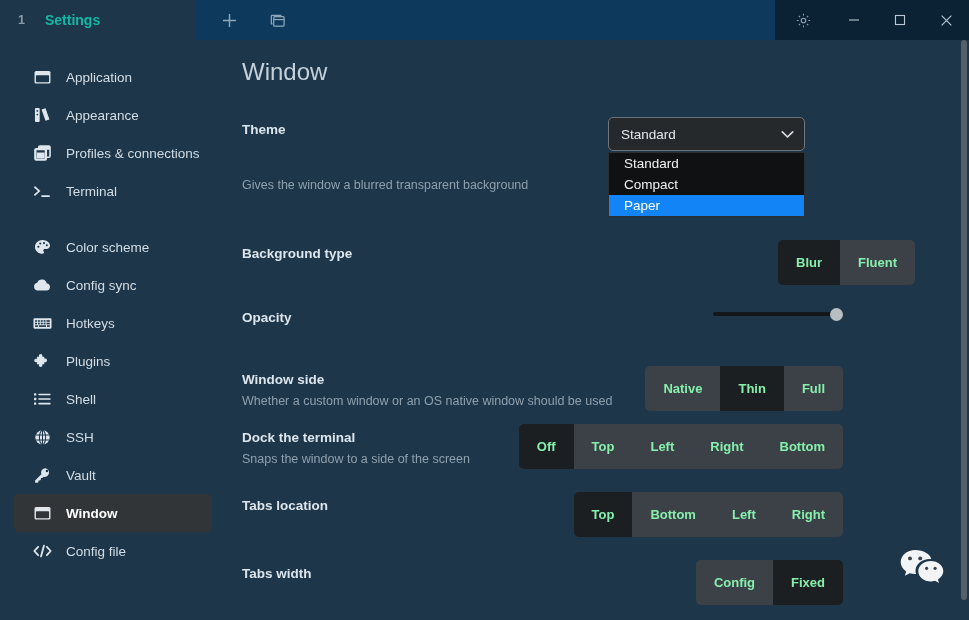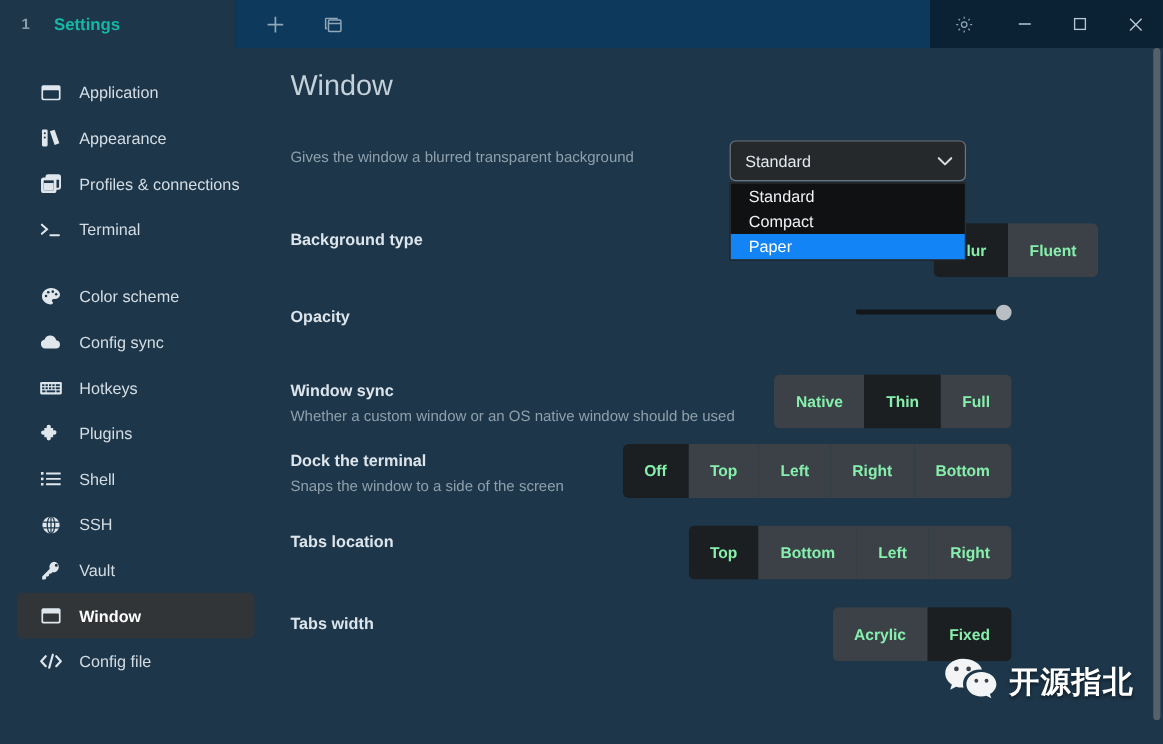--- a/index.html
+++ b/index.html
@@ -413,20 +413,26 @@
             <path d="M11.6 1.3L8.4 12.7"></path>
           </svg>
       </span>
       <span class="side-label">Config file</span>
     </div>
   </div>
 
   <div class="content">
     <div class="page-title">Window</div>
 
+    <div class="row" style="min-height:54px">
+      <div class="row-text">
+        <div class="row-label">Theme</div>
+      </div>
+      <div class="row-ctl"></div>
+    </div>
 
     <div class="row" style="min-height:70px">
       <div class="row-text">
         <div class="row-desc">Gives the window a blurred transparent background</div>
       </div>
       <div class="row-ctl"></div>
     </div>
 
     <div class="row" style="min-height:64px;padding-right:54px">
       <div class="row-text">
@@ -447,21 +453,21 @@
       <div class="row-ctl" style="padding-top:2px">
         <div class="slider">
           <div class="slider-track"></div>
           <div class="slider-thumb"></div>
         </div>
       </div>
     </div>
 
     <div class="row" style="min-height:58px;padding-right:126px">
       <div class="row-text">
-        <div class="row-label">Window sync</div>
+        <div class="row-label">Window side</div>
         <div class="row-desc">Whether a custom window or an OS native window should be used</div>
       </div>
       <div class="row-ctl">
         <div class="segmented">
           <div class="seg">Native</div>
           <div class="seg sel">Thin</div>
           <div class="seg">Full</div>
         </div>
       </div>
     </div>
@@ -495,21 +501,21 @@
         </div>
       </div>
     </div>
 
     <div class="row" style="min-height:58px;padding-right:126px">
       <div class="row-text">
         <div class="row-label">Tabs width</div>
       </div>
       <div class="row-ctl">
         <div class="segmented">
-          <div class="seg">Acrylic</div>
+          <div class="seg">Config</div>
           <div class="seg sel">Fixed</div>
         </div>
       </div>
     </div>
   </div>
 
   <div class="select-wrap">
     <div class="select-box">
       <span class="select-val">Standard</span>
       <span class="select-arrow">
@@ -531,16 +537,15 @@
     <span>
       <svg width="46" height="38" viewBox="0 0 46 38" fill="#f2f4f6">
         <path d="M16.2 2C8.2 2 1.7 7.4 1.7 14.1c0 3.8 2.1 7.2 5.5 9.4l-1.4 4.2 4.9-2.5c1.7.5 3.6.8 5.5.8h.8c-.3-1-.5-2-.5-3.1 0-6.6 6.4-11.9 14.3-11.9.5 0 1 0 1.5.1C31.2 6.1 24.4 2 16.2 2z"></path>
         <circle cx="11" cy="10.4" r="1.95" fill="#3b4147"></circle>
         <circle cx="21.2" cy="10.4" r="1.95" fill="#3b4147"></circle>
         <path d="M44.3 23.2c0-5.6-5.6-10.1-12.5-10.1s-12.5 4.5-12.5 10.1c0 5.6 5.6 10.2 12.5 10.2 1.5 0 2.9-.2 4.2-.6l4.1 2.1-1.2-3.5c3.3-1.9 5.4-5 5.4-8.2z"></path>
         <circle cx="27.6" cy="20.3" r="1.6" fill="#3b4147"></circle>
         <circle cx="36.1" cy="20.3" r="1.6" fill="#3b4147"></circle>
       </svg>
     </span>
-    <span class="wm-text">开源指北</span>
   </div>
 
 </div>
 
 </body></html>

